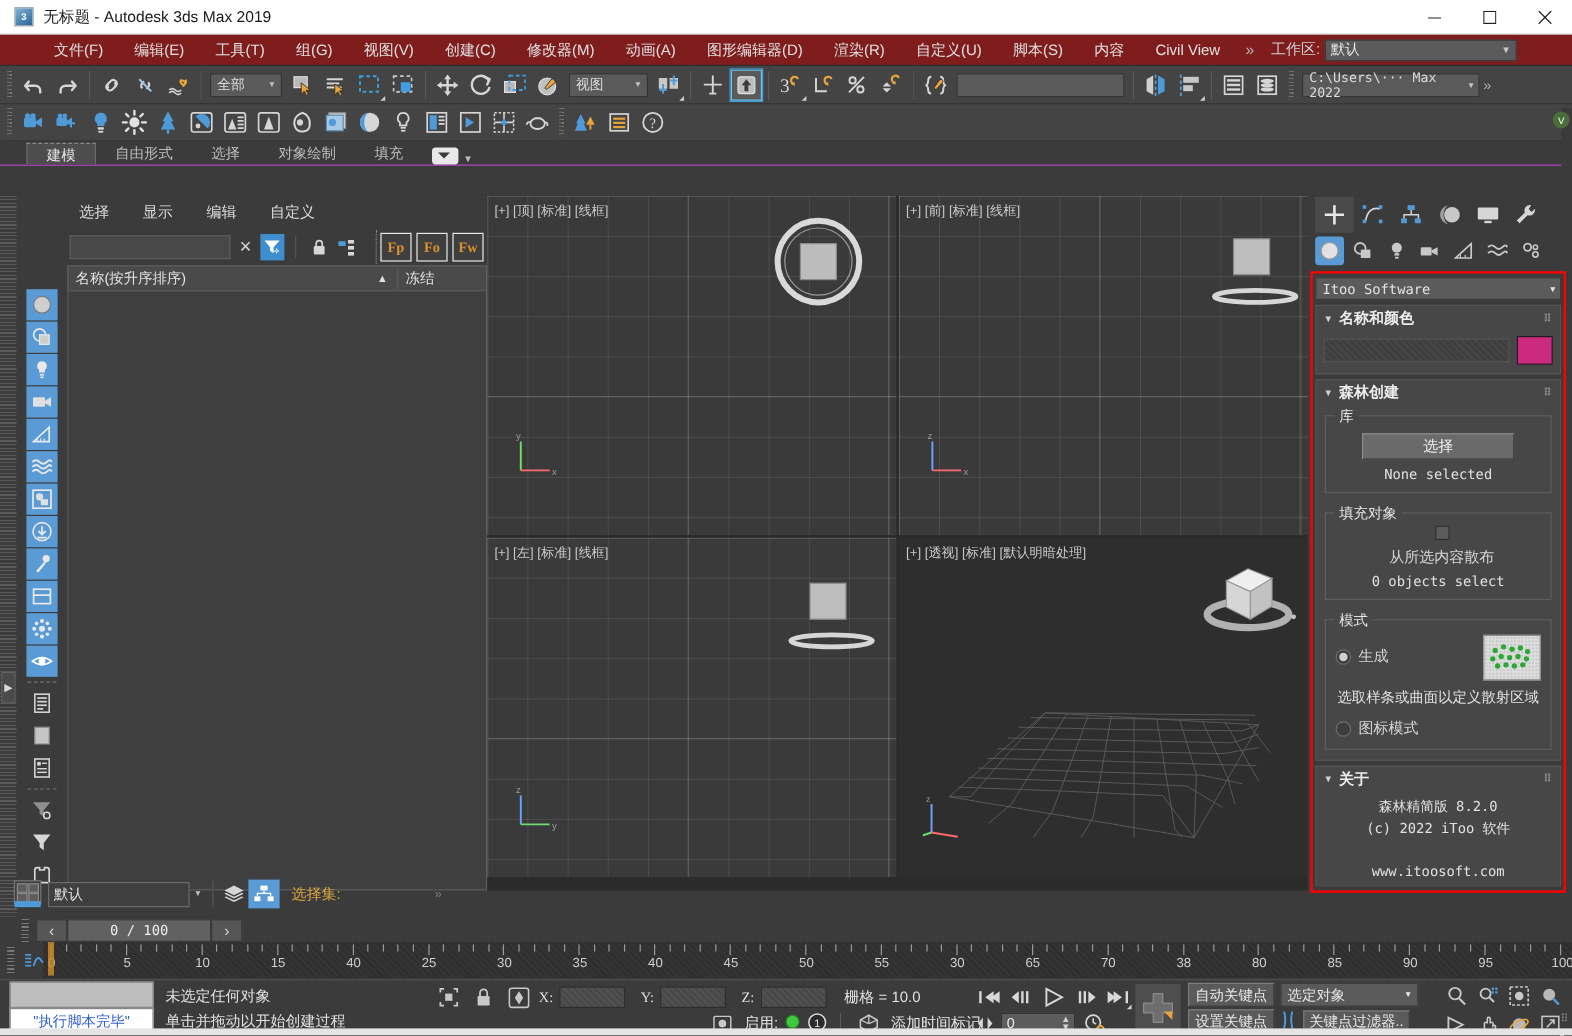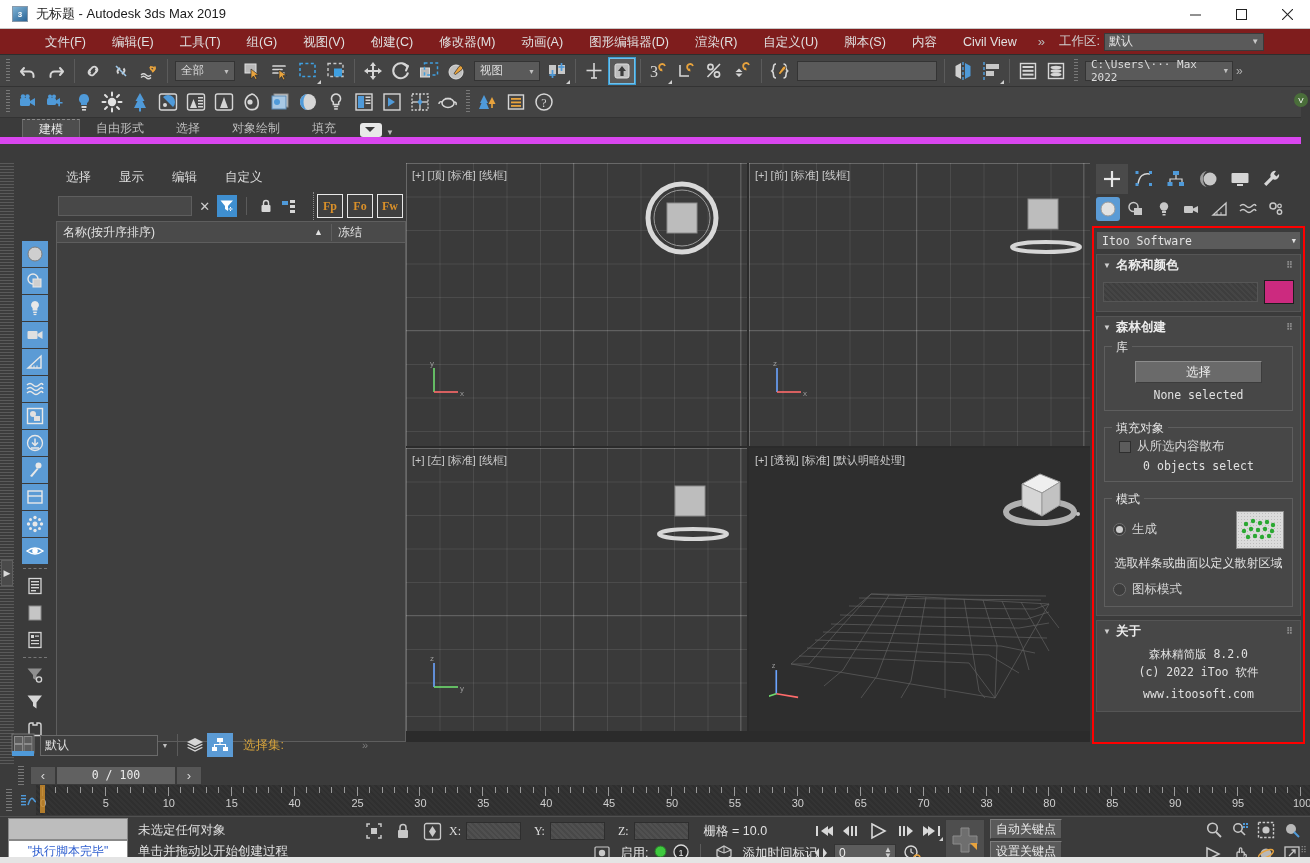--- a/index.html
+++ b/index.html
@@ -70,21 +70,21 @@
     position:relative; margin:0 3px;
   }
   .combo .arrow { position:absolute; right:4px; top:50%; transform:translateY(-50%); font-size:7px; color:#c0c0c0;}
   .corner-tri { position:absolute; right:1px; bottom:1px; width:0;height:0;
     border-left:4px solid transparent; border-bottom:4px solid #cfcfcf; }
 
   
   .toolbar2 { height: 31px; background:#444; display:flex; align-items:center; border-bottom:1px solid #333; padding-left:2px;}
 
   
-  .ribbon { background:#000000; border-bottom:7px solid #d946ef; }
+  .ribbon { background:#000000; border-bottom:1px solid #d946ef; }
   .ribbon-tabs { height:19px; display:flex; align-items:flex-end; padding-left:22px; background:#3b3b3b;}
   .rtab { padding:0 16px; height:18px; line-height:18px; font-size:12px; color:#bdbdbd;}
   .rtab.active { background:#4d4d4d; color:#e8e8e8; border:1px solid #6a6a6a; border-bottom:none;
      border-top: 1px dashed #8a8a8a;}
   .ribbon-body { height:19px; background:#4d4d4d; display:flex; align-items:center; padding-left:22px;
      background-image: repeating-linear-gradient(45deg,#4a4a4a 0 2px,#484848 2px 4px); }
   .ribbon-panel { font-size:12px; color:#e0e0e0; background:#4d4d4d; padding:1px 6px; border:1px solid #5e5e5e; }
   .pill-btn { width:22px;height:14px;background:#e8e8e8;border-radius:3px;display:inline-block;
       position:relative; margin-left:8px;}
   .pill-btn::after{content:"";position:absolute;left:5px;top:4px;width:0;height:0;
@@ -1045,21 +1045,21 @@
           <div class="rollout-bd">
 
             <div class="group" style="margin-top:4px; padding-top:12px;">
               <span class="gl">库</span>
               <div class="btn3d" style="margin:2px 22px 0 22px;">选择</div>
               <div class="mono centertxt" style="margin-top:5px;">None selected</div>
             </div>
 
             <div class="group" style="margin-top:16px; padding-top:10px;">
               <span class="gl">填充对象</span>
-              <div style="display:flex; align-items:center; gap:6px; padding-left:6px;">
+              <div style="display:flex; align-items:center; gap:6px; padding-left:6px;flex-direction:column;">
                 <span class="chk"></span>
                 <span style="font-size:12.5px;">从所选内容散布</span>
               </div>
               <div class="mono centertxt" style="margin-top:4px;">0 objects select</div>
             </div>
 
             <div class="group" style="margin-top:16px; padding:12px 8px 8px 8px;">
               <span class="gl">模式</span>
               <div style="display:flex; align-items:flex-start; justify-content:space-between;">
                 <div style="display:flex; align-items:center; gap:6px; padding-top:10px;">
@@ -1098,21 +1098,21 @@
 
         <div class="rollout">
           <div class="rollout-hd">
             <span class="tri">▼</span>
             <span>关于</span>
             <span class="dots">⠿</span>
           </div>
           <div class="rollout-bd" style="padding:6px 6px 10px 6px;">
             <div class="mono centertxt">森林精简版 8.2.0</div>
             <div class="mono centertxt" style="margin-top:3px;">(c) 2022 iToo 软件</div>
-            <div class="mono centertxt" style="margin-top:7px;">www.itoosoft.com</div>
+            <div class="mono centertxt" style="margin-top:21px;">www.itoosoft.com</div>
           </div>
         </div>
       </div>
     </div>
   </div>
 
   <div class="bottom">
 
     <div class="layerbar">
       <div style="width:6px;"></div>
@@ -1433,20 +1433,35 @@
         <div style="width:40px;height:42px;background:#4e4e4e;border:1px solid #3a3a3a;display:flex;align-items:center;justify-content:center;">
           <svg width="30" height="30" viewBox="0 0 30 30">
               <path d="M11 3 h8 v8 h8 v8 h-8 v8 h-8 v-8 h-8 v-8 h8z" fill="#6e6e6e" stroke="#8c8c8c"></path>
               <path d="M20 18 l7 7 v-7z" fill="#e8a33d"></path>
             </svg>
         </div>
         <div style="display:flex;flex-direction:column;gap:2px;">
           <div class="anbtn">自动关键点</div>
           <div class="anbtn">设置关键点</div>
         </div>
+        <div style="display:flex;flex-direction:column;gap:2px;">
+          <div class="selcombo">
+            <span>选定对象</span>
+            <span class="arrow">▼</span>
+          </div>
+          <div style="display:flex;align-items:center;gap:3px;">
+            <span>
+              <svg width="16" height="18" viewBox="0 0 16 18">
+                  <path d="M3 2 q2 6 0 14" fill="none" stroke="#4f9ad9" stroke-width="1.6"></path>
+                  <path d="M10 2 q-2 6 0 14" fill="none" stroke="#4f9ad9" stroke-width="1.6"></path>
+                </svg>
+            </span>
+            <div class="anbtn" style="padding:2px 4px;">关键点过滤器..</div>
+          </div>
+        </div>
       </div>
 
       <div style="position:absolute;right:6px;top:2px;display:flex;flex-direction:column;gap:2px;">
         <div style="display:flex;gap:2px;">
           <div class="navbtn">
             <svg width="18" height="18" viewBox="0 0 18 18">
                 <circle cx="7.5" cy="7" r="4.8" fill="none" stroke="#c8c8c8" stroke-width="1.6"></circle>
                 <line x1="11" y1="11" x2="16" y2="16" stroke="#c8c8c8" stroke-width="1.8"></line>
               </svg>
             </div>

